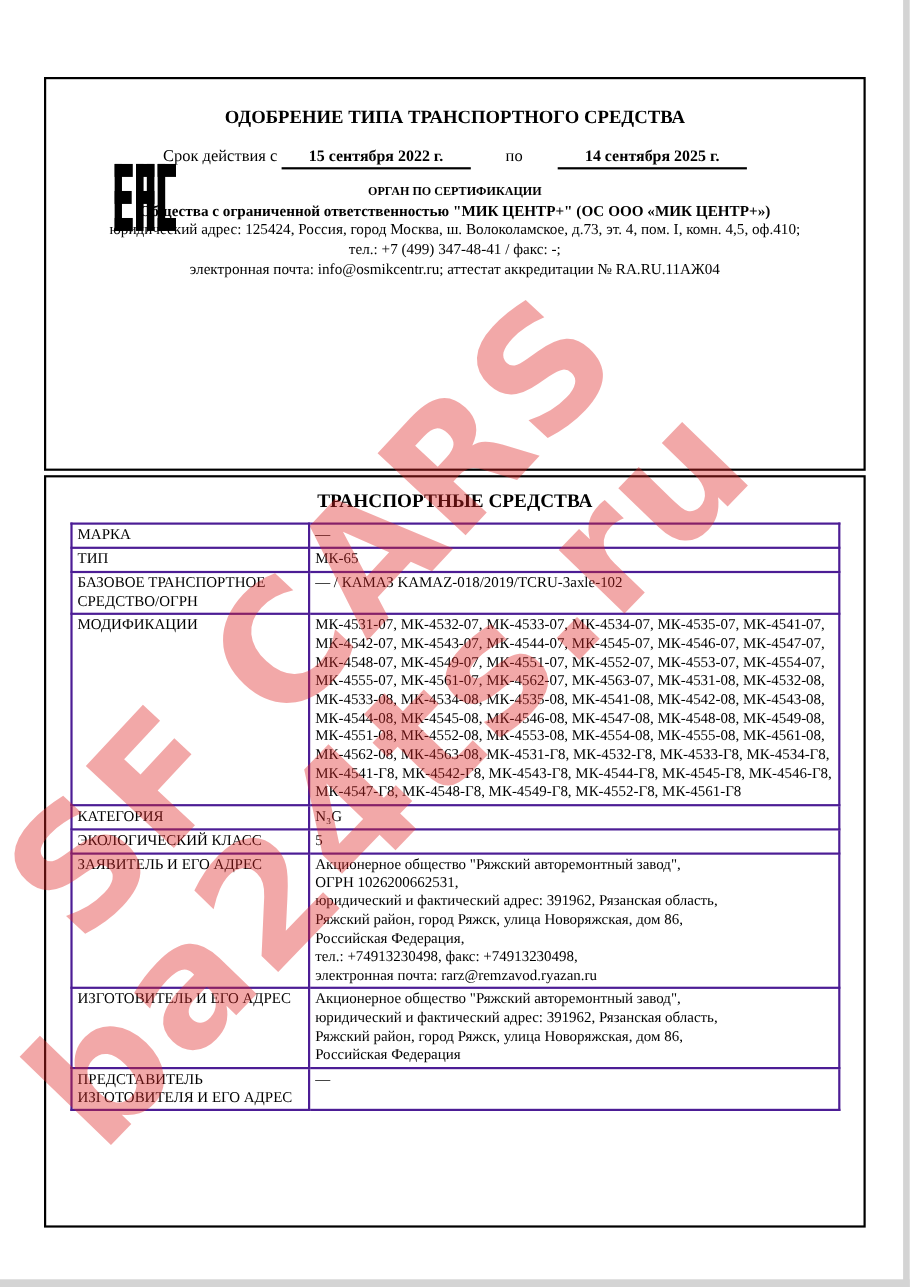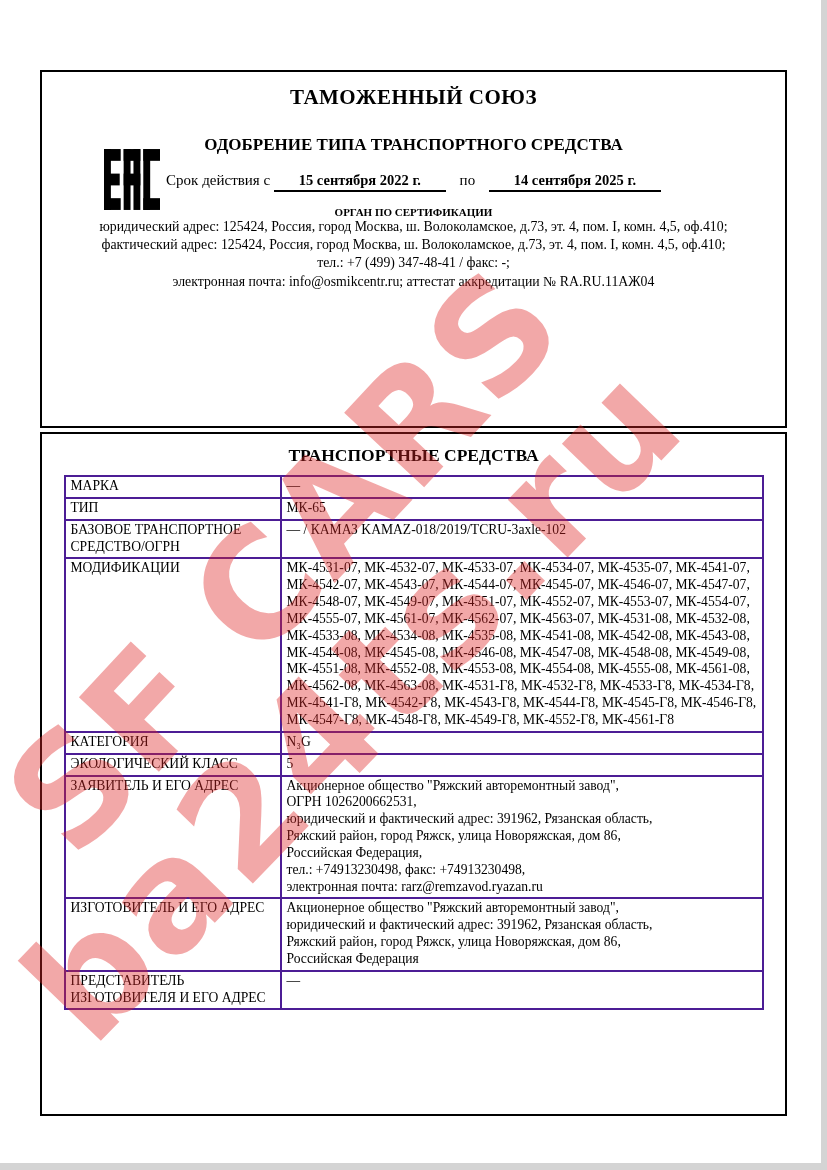--- a/index.html
+++ b/index.html
@@ -22,21 +22,21 @@
   
   .hdr-title{margin-top:13px;text-align:center;font-weight:bold;font-size:21px;letter-spacing:.5px;}
   .hdr-sub{margin-top:25px;text-align:center;font-weight:bold;font-size:17px;}
   .eac{position:absolute;left:62px;top:76px;width:56px;height:63px;}
   .num-line{margin-top:37px;text-align:center;font-size:15px;}
   .num-label{margin-right:8px;}
   .blank{display:inline-block;border-bottom:2px solid #000;font-weight:bold;text-align:center;}
   .num-value{min-width:290px;padding:0 4px 1px 4px;font-size:15.5px;}
   .validity{margin-top:17px;text-align:center;font-size:15px;}
   .date-blank{min-width:168px;padding:0 2px 1px 2px;font-size:14.5px;}
-  .validity .sep{display:inline-block;margin:0 10px;}
+  .validity .sep{display:inline-block;margin:0 28px;}
   .org-heading{margin-top:14px;text-align:center;font-weight:bold;font-size:11px;}
   .org-name{margin-top:4px;text-align:center;font-weight:bold;font-size:13.8px;}
   .org-line{text-align:center;font-size:13.8px;line-height:1.32;}
 
   
   .veh-heading{margin-top:11px;text-align:center;font-weight:bold;font-size:17.5px;}
   table.veh{border-collapse:collapse;margin:9px auto 0 auto;width:700px;table-layout:fixed;}
   table.veh td{
     border:2px solid #4c1d95;vertical-align:top;
     font-size:13.6px;line-height:1.24;padding:1px 5px 2px 5px;
@@ -54,21 +54,20 @@
        transform:rotate(-47deg);transform-origin:0 100%;}
   .wm2{left:118px;top:898px;font-size:152px;letter-spacing:4px;
        transform:rotate(-46deg);transform-origin:0 100%;}
 </style>
 </head>
 <body>
 
 <div class="page">
 
   <div class="box box-header">
-    <div class="hdr-title">ТАМОЖЕННЫЙ СОЮЗ</div>
     <div class="hdr-sub">ОДОБРЕНИЕ ТИПА ТРАНСПОРТНОГО СРЕДСТВА</div>
 
     <svg class="eac" viewBox="0 0 57 62" xmlns="http://www.w3.org/2000/svg">
       <g fill="#000">
 
         <rect x="0" y="0" width="7" height="62"></rect>
         <rect x="0" y="0" width="17" height="12"></rect>
         <rect x="0" y="25" width="16" height="12"></rect>
         <rect x="0" y="50" width="17" height="12"></rect>
 
@@ -85,22 +84,22 @@
 
 
     <div class="validity">
       <span>Срок действия с</span>
       <span class="blank date-blank">15 сентября 2022 г.</span>
       <span class="sep">по</span>
       <span class="blank date-blank">14 сентября 2025 г.</span>
     </div>
 
     <div class="org-heading">ОРГАН ПО СЕРТИФИКАЦИИ</div>
+    <div class="org-name">Общества с ограниченной ответственностью "МИК ЦЕНТР+" (ОС ООО «МИК ЦЕНТР+»)</div>
     <div class="org-line">юридический адрес: 125424, Россия, город Москва, ш. Волоколамское, д.73,  эт. 4, пом. I, комн. 4,5, оф.410;</div>
-    <div class="org-line">фактический адрес: 125424, Россия, город Москва, ш. Волоколамское, д.73,  эт. 4, пом. I, комн. 4,5, оф.410;</div>
     <div class="org-line">тел.: +7 (499) 347-48-41 / факс: -;</div>
     <div class="org-line">электронная почта: info@osmikcentr.ru; аттестат аккредитации № RA.RU.11АЖ04</div>
   </div>
 
   <div class="box box-vehicles">
     <div class="veh-heading">ТРАНСПОРТНЫЕ СРЕДСТВА</div>
 
     <table class="veh">
       <tbody>
         <tr>

